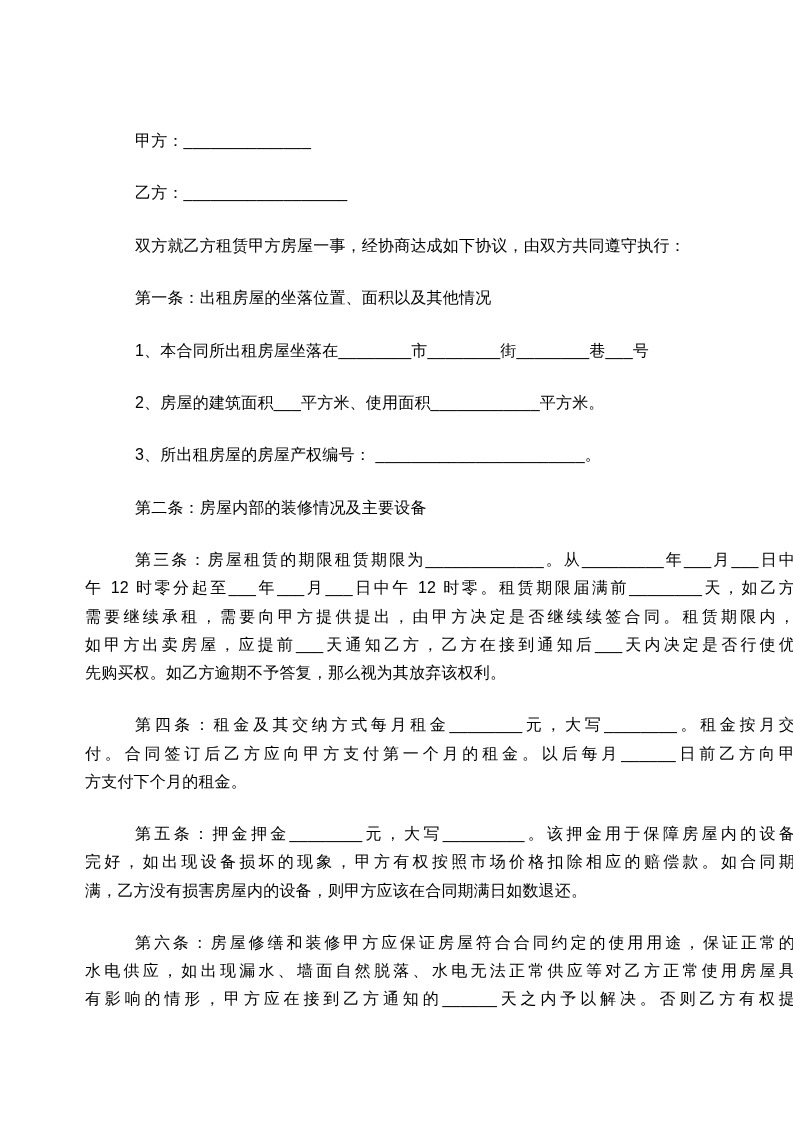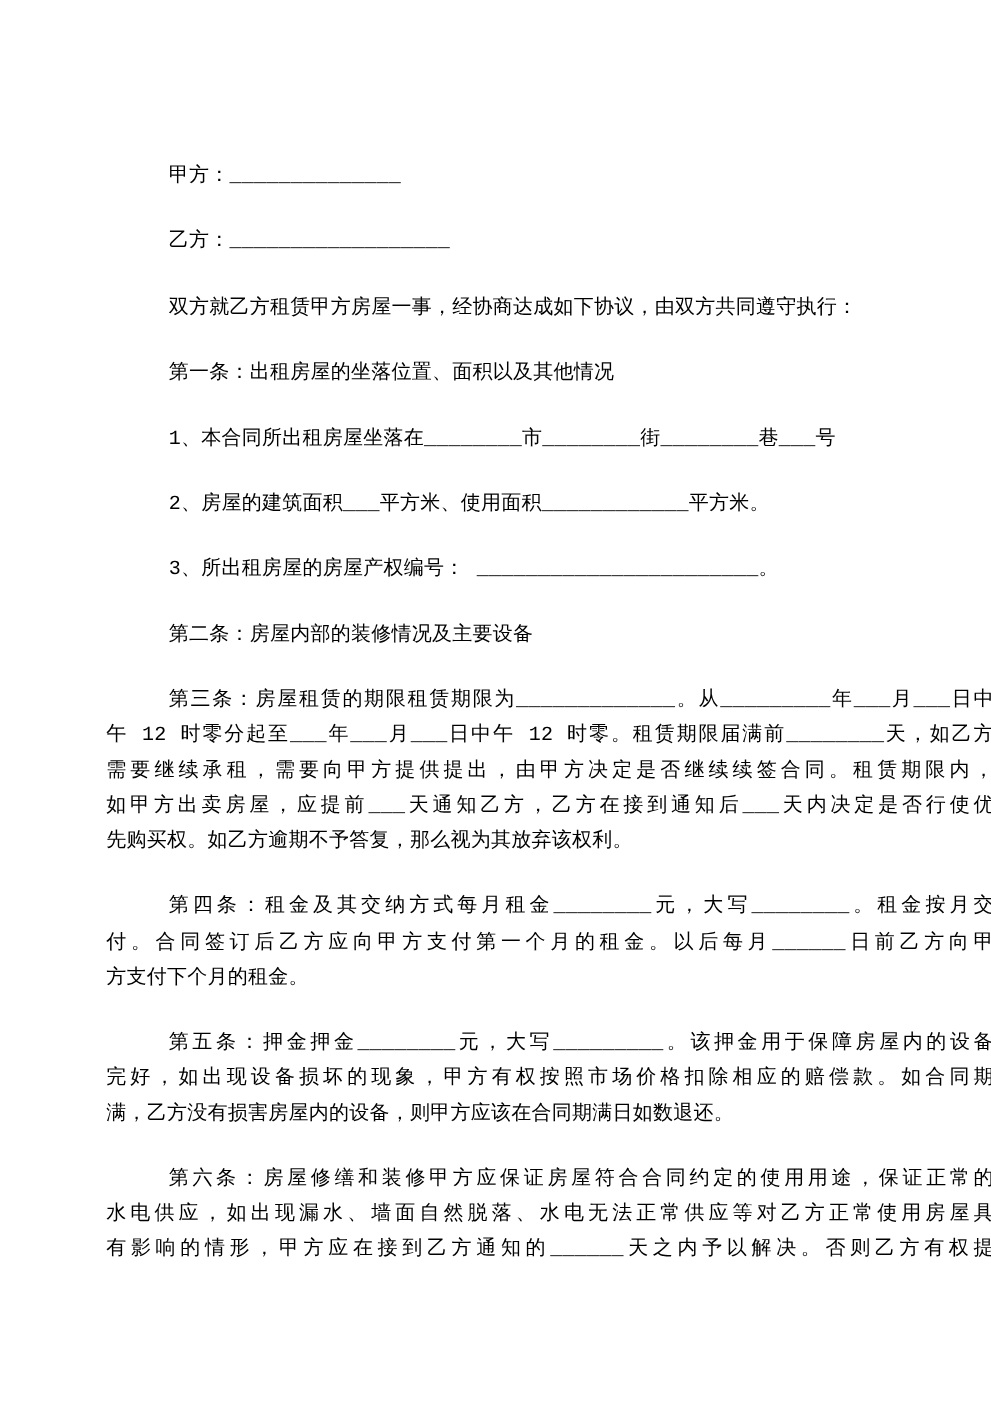--- a/index.html
+++ b/index.html
@@ -14,21 +14,20 @@
     position: relative;
     font-family: "Liberation Sans", sans-serif;
   }
   #doc-page {
     position: absolute;
     left: 0;
     top: 0;
     width: 793px;
     height: 1122px;
     background: #ffffff;
-    font-family: Liberation Mono, monospace;
   }
   #doc-body {
     position: absolute;
     left: 85px;
     top: 127px;
     width: 710px;
     color: #000000;
     font-size: 16px;
     line-height: 28.2px;
     letter-spacing: 0.2px;

